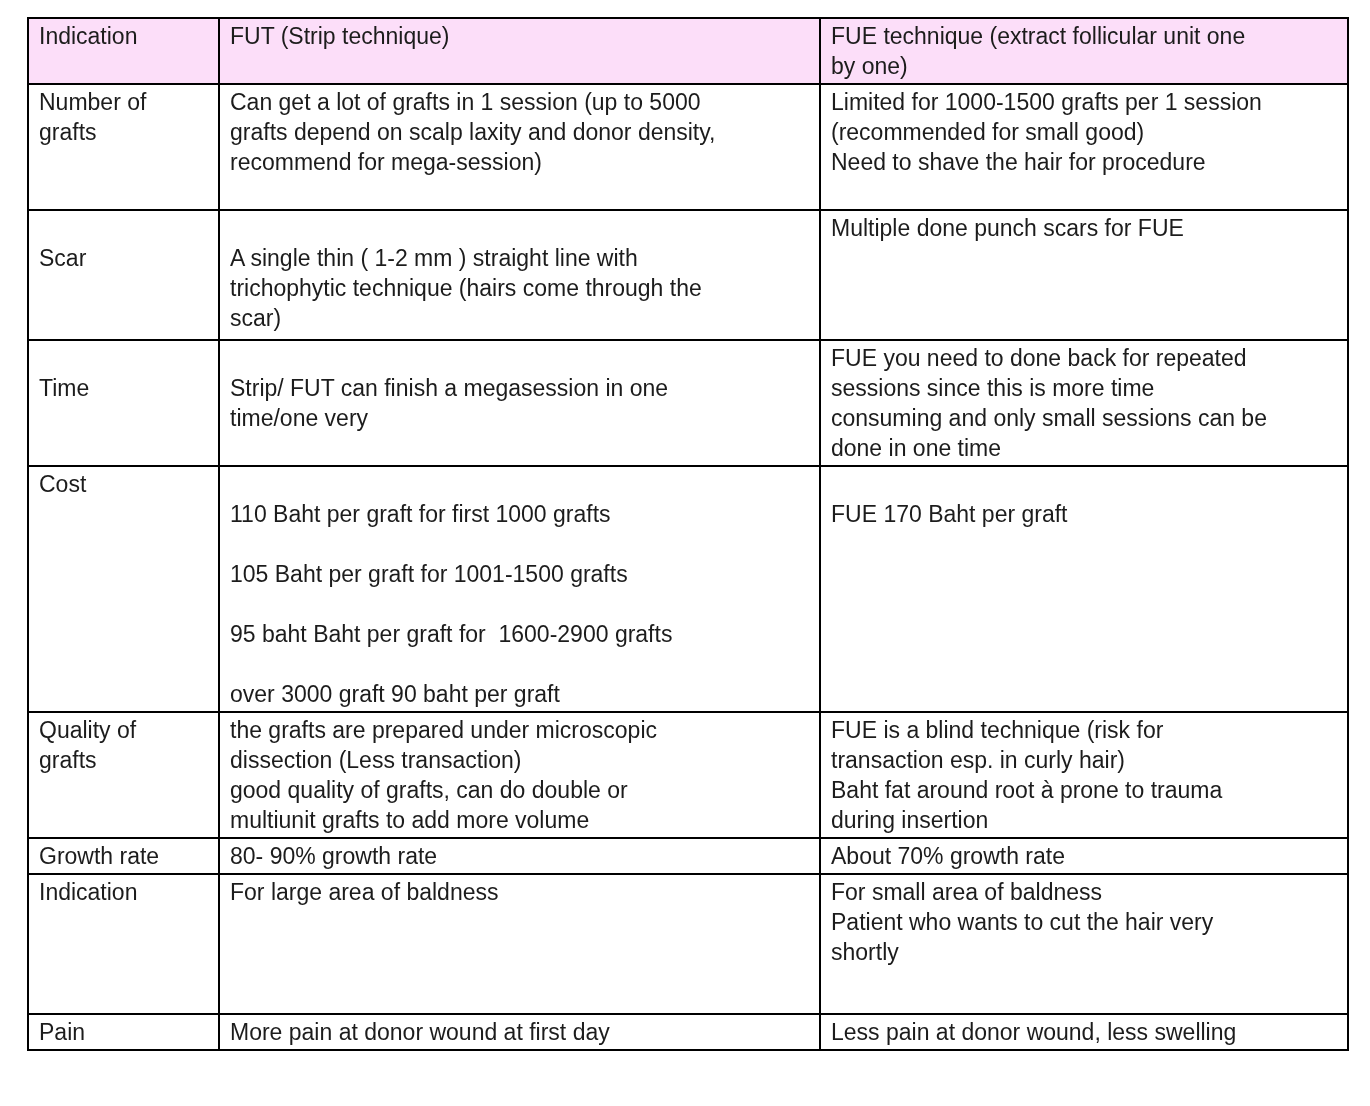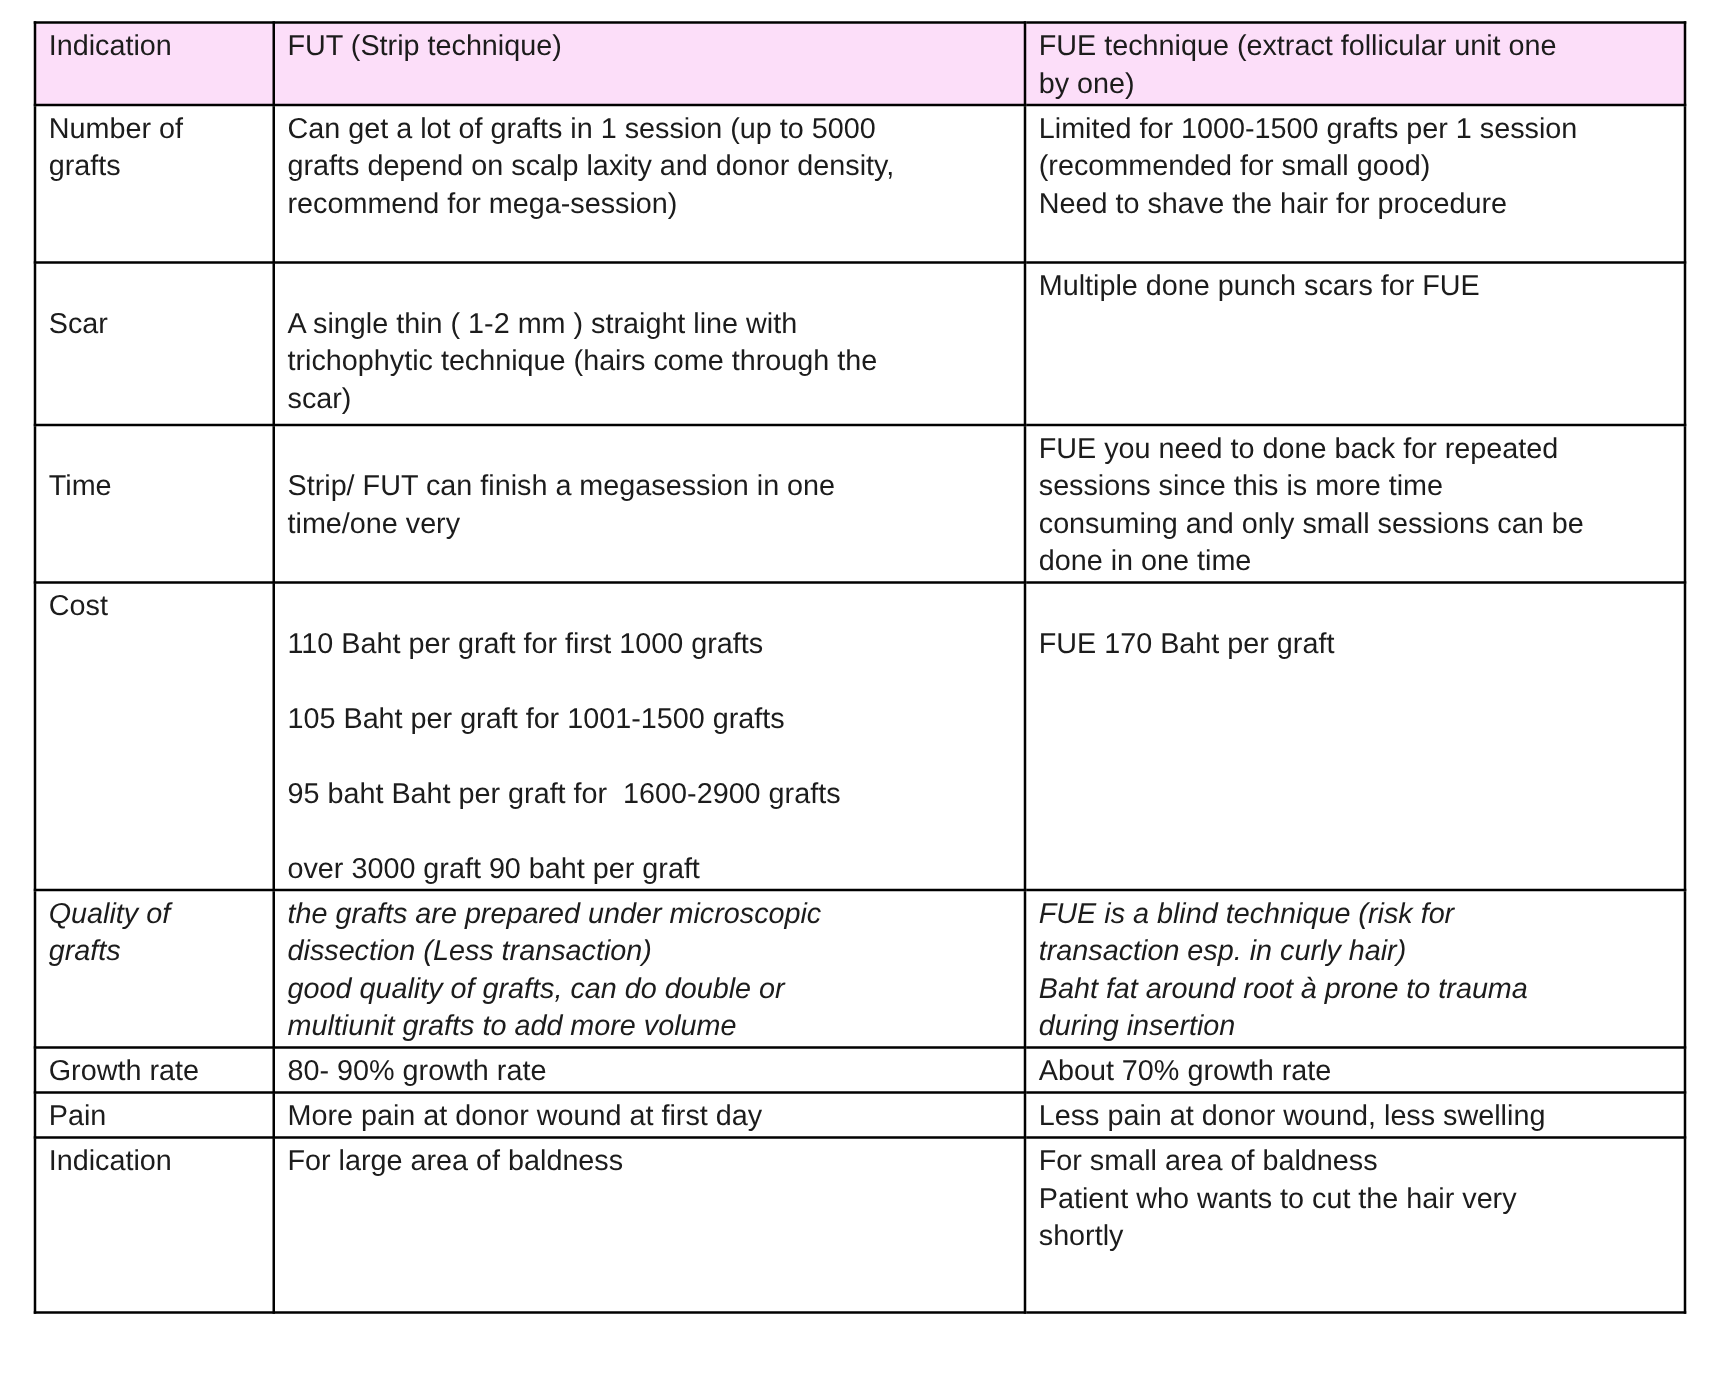--- a/index.html
+++ b/index.html
@@ -43,21 +43,21 @@
   .line {
     min-height: 30px;
     white-space: pre-wrap;
   }
   
   tr[data-key="header"]           { height: 64px;  }
   tr[data-key="number-of-grafts"] { height: 126px;  }
   tr[data-key="scar"]             { height: 130px; }
   tr[data-key="time"]             { height: 122px; }
   tr[data-key="cost"]             { height: 245px; }
-  tr[data-key="quality-of-grafts"]{ height: 108px; font-style: italic; }
+  tr[data-key="quality-of-grafts"]{ height: 108px; }
   tr[data-key="growth-rate"]      { height: 35px; margin-top: 36px;  }
   tr[data-key="pain"]             { height: 33px;  }
   tr[data-key="indication"]       { height: 140px; }
 </style>
 </head>
 <body>
 
 <div class="table-wrap">
   <table class="cmp">
     <colgroup>
@@ -169,39 +169,39 @@
           <td class="cell-label">
             <div class="line">Growth rate</div>
           </td>
           <td class="cell-fut">
             <div class="line">80- 90% growth rate</div>
           </td>
           <td class="cell-fue">
             <div class="line">About 70% growth rate</div>
           </td>
         </tr>
-        <tr data-key="pain">
-          <td class="cell-label">
-            <div class="line">Pain</div>
-          </td>
-          <td class="cell-fut">
-            <div class="line">More pain at donor wound at first day</div>
-          </td>
-          <td class="cell-fue">
-            <div class="line">Less pain at donor wound, less swelling</div>
-          </td>
-        </tr>
         <tr data-key="indication">
           <td class="cell-label">
             <div class="line">Indication</div>
           </td>
           <td class="cell-fut">
             <div class="line">For large area of baldness</div>
           </td>
           <td class="cell-fue">
             <div class="line">For small area of baldness</div>
             <div class="line">Patient who wants to cut the hair very</div>
             <div class="line">shortly</div>
+          </td>
+        </tr>
+        <tr data-key="pain">
+          <td class="cell-label">
+            <div class="line">Pain</div>
+          </td>
+          <td class="cell-fut">
+            <div class="line">More pain at donor wound at first day</div>
+          </td>
+          <td class="cell-fue">
+            <div class="line">Less pain at donor wound, less swelling</div>
           </td>
         </tr>
       </tbody>
   </table>
 </div>
 
 </body></html>

